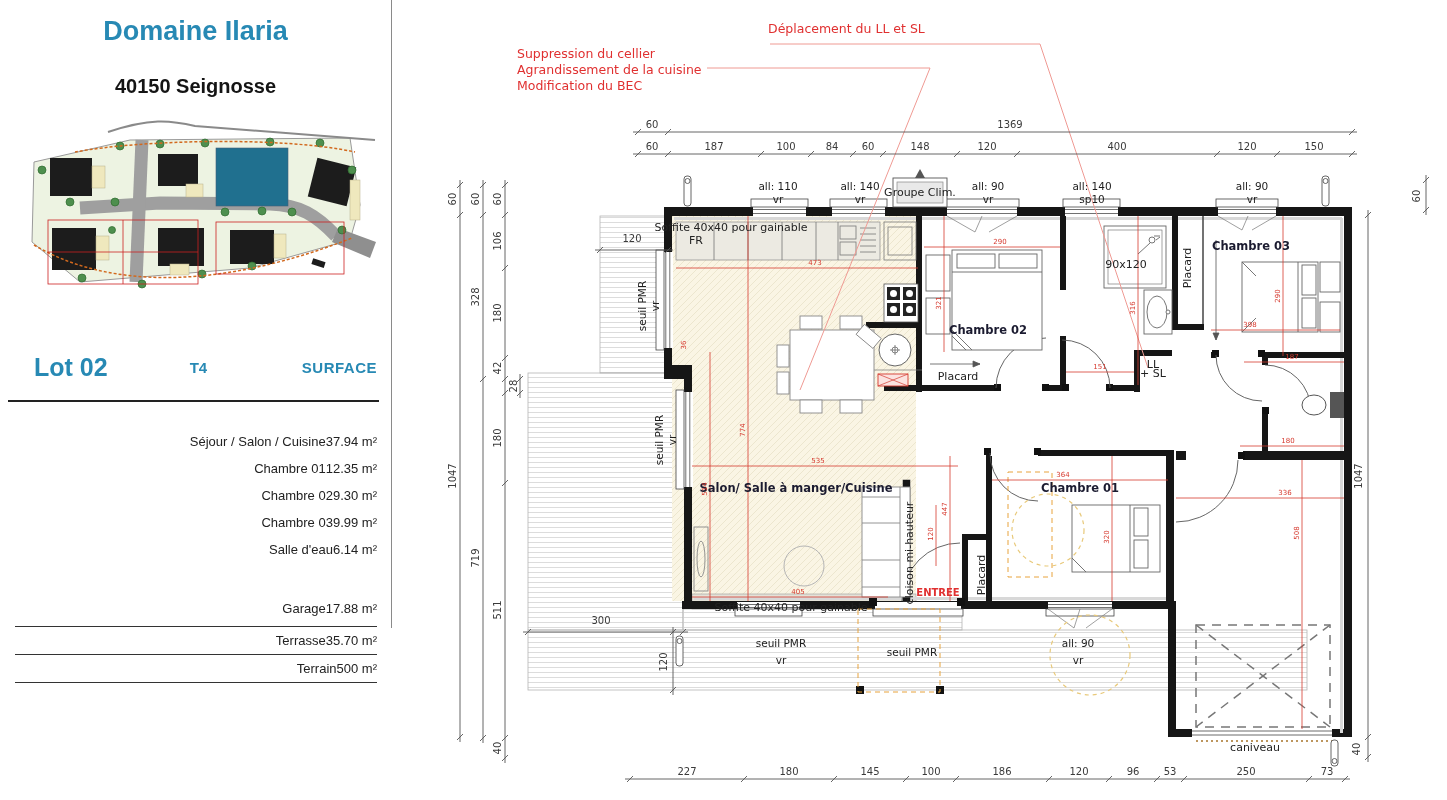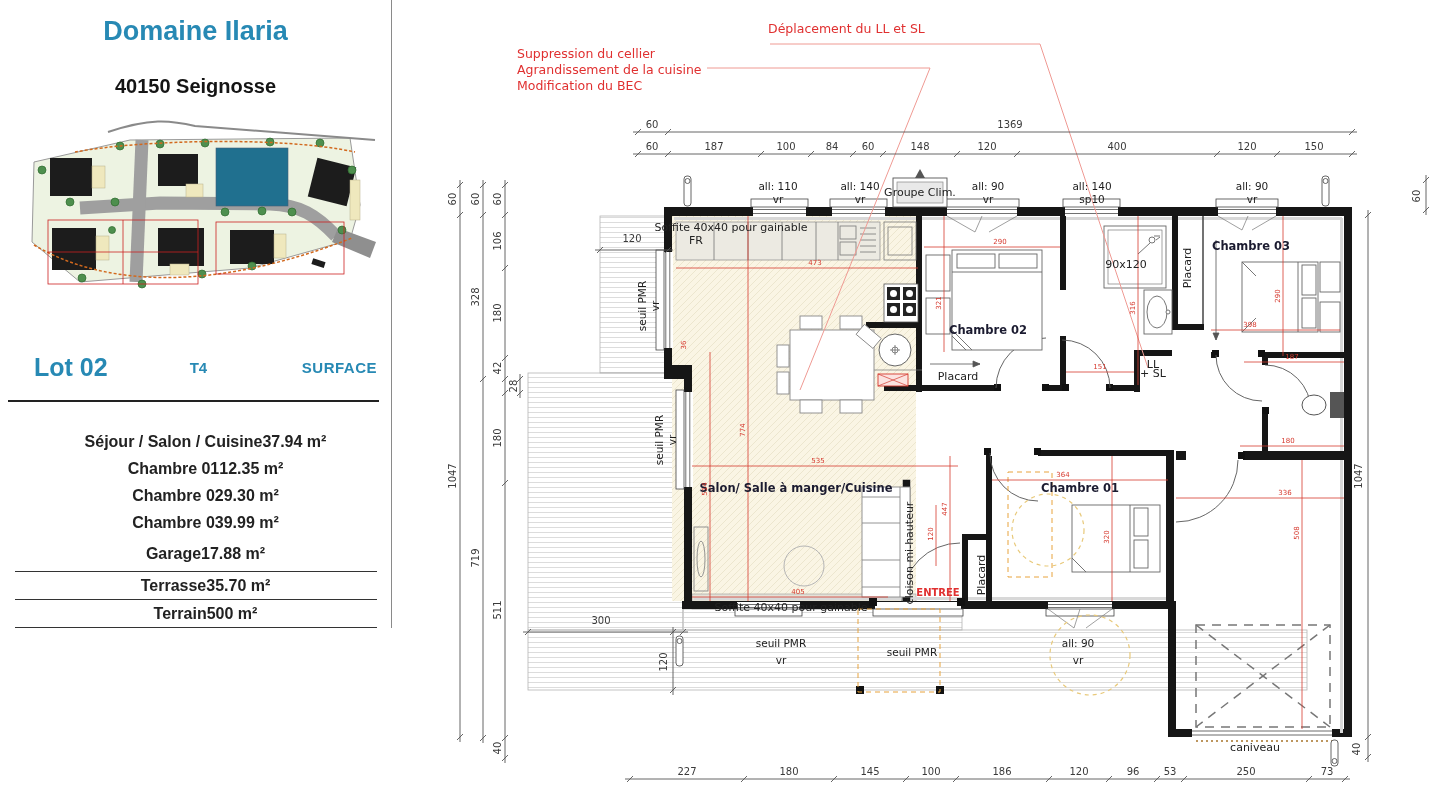--- a/index.html
+++ b/index.html
@@ -10,25 +10,25 @@
          border-right:1px solid #8a8a8a;box-sizing:border-box;}
   .panel h1{margin:16px 0 0 0;text-align:center;font-size:27px;font-weight:bold;color:#2789b4;}
   .panel h2{margin:28px 0 0 0;text-align:center;font-size:20px;font-weight:bold;color:#141414;}
   .siteplan{display:block;margin:12px 0 0 20px;}
   .thead{display:flex;align-items:center;margin:30px 12px 0 8px;padding:0 2px 18px 26px;
          border-bottom:2px solid #222;}
   .thead .lot{font-size:25px;font-weight:bold;color:#2789b4;}
   .thead .typ{font-size:15px;font-weight:bold;color:#2789b4;margin-left:82px;}
   .thead .sur{font-size:15px;font-weight:bold;color:#2789b4;margin-left:auto;letter-spacing:.5px;}
   .tbl{margin:26px 14px 0 15px;color:#222;}
-  .t-row{display:flex;justify-content:center;align-items:center;height:27px;
-         font-size:16px;padding:0 0 0 19px;font-weight:bold;}
+  .t-row{display:flex;justify-content:flex-end;align-items:center;height:27px;
+         font-size:13px;padding:0 0 0 19px;}
   .t-row .v{white-space:pre;}
   .t-total{border-top:1.5px solid #333;margin-top:5px;padding-top:2px;}
-  .t-garage{margin-top:4px;}
+  .t-garage{margin-top:32px;}
   .t-terrasse{border-top:1.5px solid #333;margin-top:4px;}
   .t-terrain{border-top:1.5px solid #333;border-bottom:1.5px solid #333;}
   
   .planwrap{position:absolute;left:393px;top:0;width:1054px;height:800px;}
   #plansvg text{font-family:"DejaVu Sans",sans-serif;}
   #plansvg text.d{font-size:10px;fill:#3a3a3a;text-anchor:middle;}
   #plansvg text.w{font-size:10.5px;fill:#1c1c1c;text-anchor:middle;}
   #plansvg text.rm{font-size:11.5px;font-weight:bold;fill:#1b1b30;text-anchor:middle;}
   #plansvg text.pl{font-size:11px;fill:#222;text-anchor:middle;}
   #plansvg text.rd{font-size:7px;fill:#d63a2f;text-anchor:middle;}
@@ -112,20 +112,24 @@
           <span class="l">Chambre 01</span>
           <span class="v">12.35 m²</span>
         </div>
         <div class="t-row">
           <span class="l">Chambre 02</span>
           <span class="v">9.30 m²</span>
         </div>
         <div class="t-row">
           <span class="l">Chambre 03</span>
           <span class="v">9.99 m²</span>
+        </div>
+        <div class="t-row">
+          <span class="l">Salle d'eau</span>
+          <span class="v">6.14 m²</span>
         </div>
         <div class="t-row t-garage">
           <span class="l">Garage</span>
           <span class="v">17.88 m²</span>
         </div>
         <div class="t-row t-terrasse">
           <span class="l">Terrasse</span>
           <span class="v">35.70 m²</span>
         </div>
         <div class="t-row t-terrain">

